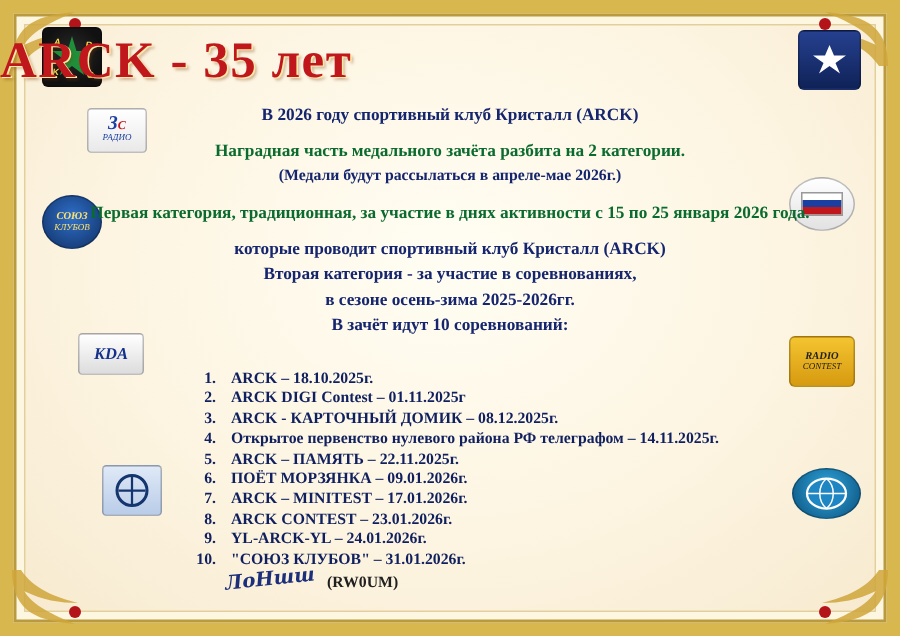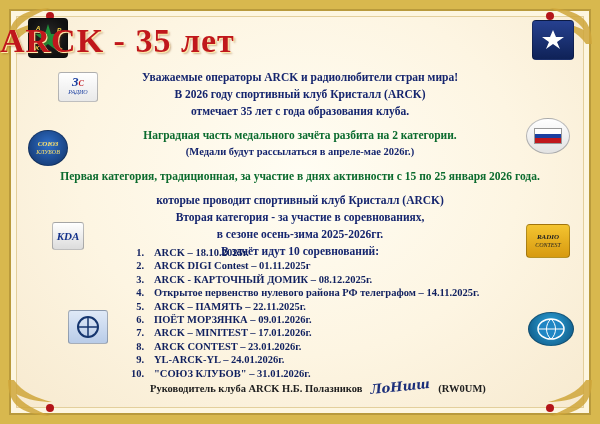--- a/index.html
+++ b/index.html
@@ -145,21 +145,21 @@
     justify-content: center;
     text-align: center;
     line-height: 8px;
     overflow: hidden;
     border: 1px solid rgba(0,0,0,.25);
     font-style: italic;
   }
   .b1 { left: 28px;  top: 18px;  width: 40px; height: 40px; background: radial-gradient(circle at 50% 45%, #2b2b2b 0%, #111 70%); color:#ffd94a; border-radius:4px;}
   .b2 { left: 58px;  top: 72px;  width: 40px; height: 30px; background: linear-gradient(#ffffff,#e9e9e9); color:#c0171c; border-radius:3px; }
   .b3 { left: 28px;  top: 130px; width: 40px; height: 36px; background: radial-gradient(circle at 50% 40%, #2f6fc9 0%, #18407d 75%); color:#ffe26a; border-radius:50%; }
-  .b4 { left: 52px;  top: 222px; width: 32px; height: 28px; background: linear-gradient(#ffffff,#dcdcdc); color:#13318a; border-radius:3px; }
+  .b4 { left: 52px;  top: 222px; width: 44px; height: 28px; background: linear-gradient(#ffffff,#dcdcdc); color:#13318a; border-radius:3px; }
   .b5 { left: 68px;  top: 310px; width: 40px; height: 34px; background: linear-gradient(#dfe9f7,#b9cce8); color:#15356e; border-radius:3px; }
   .b6 { right: 26px; top: 20px;  width: 42px; height: 40px; background: linear-gradient(#26408f,#0f2257); color:#ffffff; border-radius:4px; }
   .b7 { right: 30px; top: 118px; width: 44px; height: 36px; background: linear-gradient(#ffffff,#e2e2e2); color:#c0171c; border-radius:50%; }
   .b8 { right: 30px; top: 224px; width: 44px; height: 34px; background: linear-gradient(#f4c430,#d79a10); color:#222; border-radius:4px; }
   .b9 { right: 26px; top: 312px; width: 46px; height: 34px; background: radial-gradient(circle at 50% 40%, #2fa8e0 0%, #12618f 80%); color:#fff; border-radius:50%; }
   .b-sub { font-size:6px; display:block; font-weight:normal; }
 
   .tri-flag {
     width: 26px; height: 14px;
     background: linear-gradient(to bottom, #fff 0 33%, #1b3fa0 33% 66%, #c0171c 66% 100%);
@@ -243,23 +243,21 @@
   <div class="badge b9">
     <svg width="34" height="26" viewBox="0 0 34 26">
       <ellipse cx="17" cy="13" rx="13" ry="10" fill="#1f86c4" stroke="#fff" stroke-width="1.5"></ellipse>
       <path d="M4 13 h26 M17 3 c6 5 6 15 0 20 M17 3 c-6 5 -6 15 0 20" fill="none" stroke="#fff" stroke-width="1"></path>
     </svg>
   </div>
 
   <div class="title">ARCK - 35 лет</div>
 
   <div class="body-block">
-    <p class="p dark">Уважаемые операторы ARCK и радиолюбители стран мира!</p>
     <p class="p dark">В 2026 году спортивный клуб Кристалл (ARCK)</p>
-    <p class="p dark">отмечает 35 лет с года образования клуба.</p>
     <div class="gap"></div>
     <p class="p green">Наградная часть медального зачёта разбита на 2 категории.</p>
     <p class="p dark small">(Медали будут рассылаться в апреле-мае 2026г.)</p>
     <div class="gap"></div>
     <p class="p green">Первая категория, традиционная, за участие в днях активности с 15 по 25 января 2026 года.</p>
     <div class="gap"></div>
     <p class="p dark">которые проводит спортивный клуб Кристалл (ARCK)</p>
     <p class="p dark">Вторая категория - за участие в соревнованиях,</p>
     <p class="p dark">в сезоне осень-зима  2025-2026гг.</p>
     <p class="p dark">В зачёт идут 10 соревнований:</p>
@@ -302,18 +300,17 @@
       <span class="num">9.</span>
       <span class="txt">YL-ARCK-YL – 24.01.2026г.</span>
     </div>
     <div class="li">
       <span class="num">10.</span>
       <span class="txt">"СОЮЗ КЛУБОВ" – 31.01.2026г.</span>
     </div>
   </div>
 
   <div class="sign">
-    <span>Руководитель клуба ARCK  Н.Б. Полазников</span>
     <span class="sig-script">ЛоНшш</span>
     <span class="sig-tail">(RW0UM)</span>
   </div>
 
 </div>
 
 </body></html>

